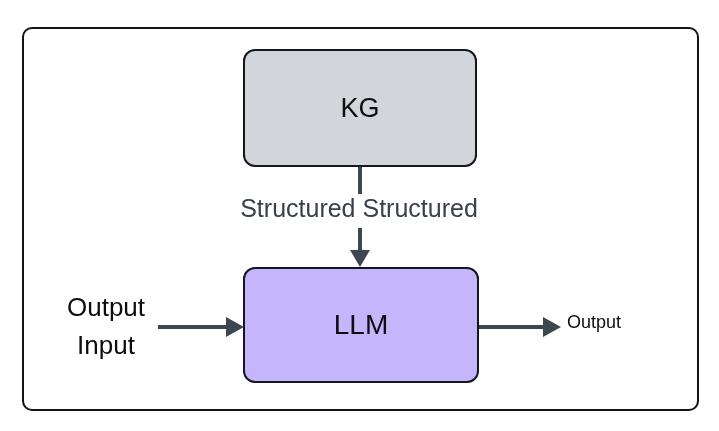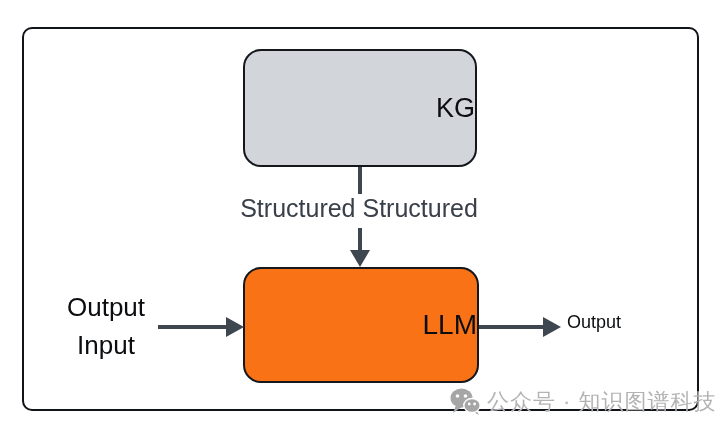--- a/index.html
+++ b/index.html
@@ -23,40 +23,40 @@
     height: 384px;
     border: 2px solid #101318;
     border-radius: 10px;
     box-sizing: border-box;
     background: #ffffff;
   }
   .node {
     position: absolute;
     box-sizing: border-box;
     border: 2px solid #14171c;
-    border-radius: 18px;
+    border-radius: 12px;
     display: flex;
     align-items: center;
-    justify-content: flex-end;
+    justify-content: center;
     color: #0b0d10;
   }
   .node-kg {
     left: 243px;
     top: 49px;
     width: 234px;
     height: 118px;
     background: #d2d6db;
     font-size: 27px;
   }
   .node-llm {
     left: 243px;
     top: 267px;
     width: 236px;
     height: 116px;
-    background: #f97316;
+    background: #c4b5fd;
     font-size: 28px;
   }
   .arrows {
     position: absolute;
     left: 0;
     top: 0;
     width: 719px;
     height: 431px;
     pointer-events: none;
   }
@@ -140,27 +140,14 @@
       <polygon points="543,317 543,337 561,327" fill="#3e4650"></polygon>
     </g>
   </svg>
 
   <div class="edge-label">Structured Structured</div>
 
   <div class="label-textual-input">Output Input</div>
 
   <div class="label-output">Output</div>
 
-  <div class="watermark">
-    <svg class="watermark-icon" viewBox="0 0 32 32" xmlns="http://www.w3.org/2000/svg">
-      <polygon points="7,19 4,27 13,21" fill="#a6a6a6"></polygon>
-      <ellipse cx="12.5" cy="12" rx="11" ry="9.5" fill="#a6a6a6"></ellipse>
-      <circle cx="8.5" cy="10" r="1.8" fill="#ffffff"></circle>
-      <circle cx="16.5" cy="10" r="1.8" fill="#ffffff"></circle>
-      <polygon points="27,24 30,29 23.5,25.5" fill="#a6a6a6"></polygon>
-      <ellipse cx="23" cy="19.5" rx="8.2" ry="7" fill="#a6a6a6" stroke="#ffffff" stroke-width="1.4"></ellipse>
-      <circle cx="20.2" cy="18" r="1.4" fill="#ffffff"></circle>
-      <circle cx="25.6" cy="18" r="1.4" fill="#ffffff"></circle>
-    </svg>
-    <span>公众号 · 知识图谱科技</span>
-  </div>
 
 </div>
 
 </body></html>

